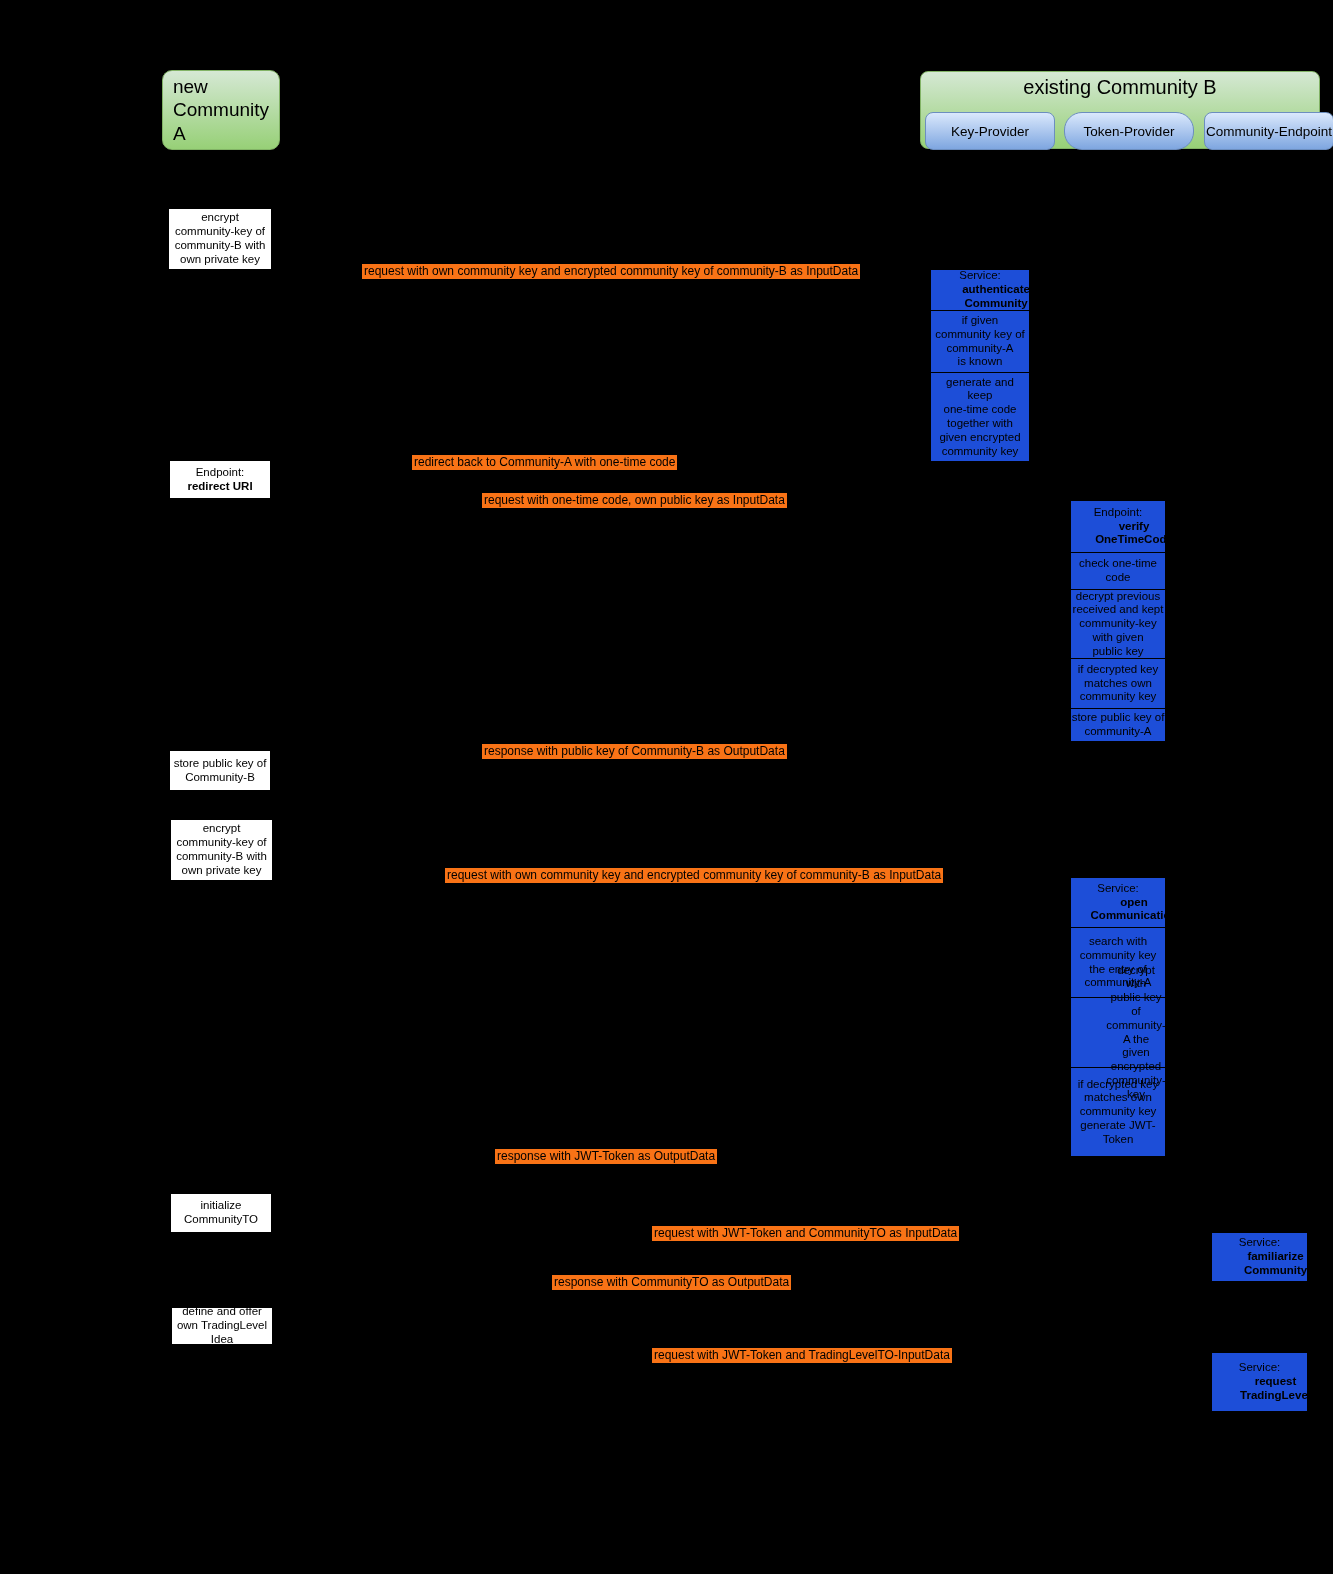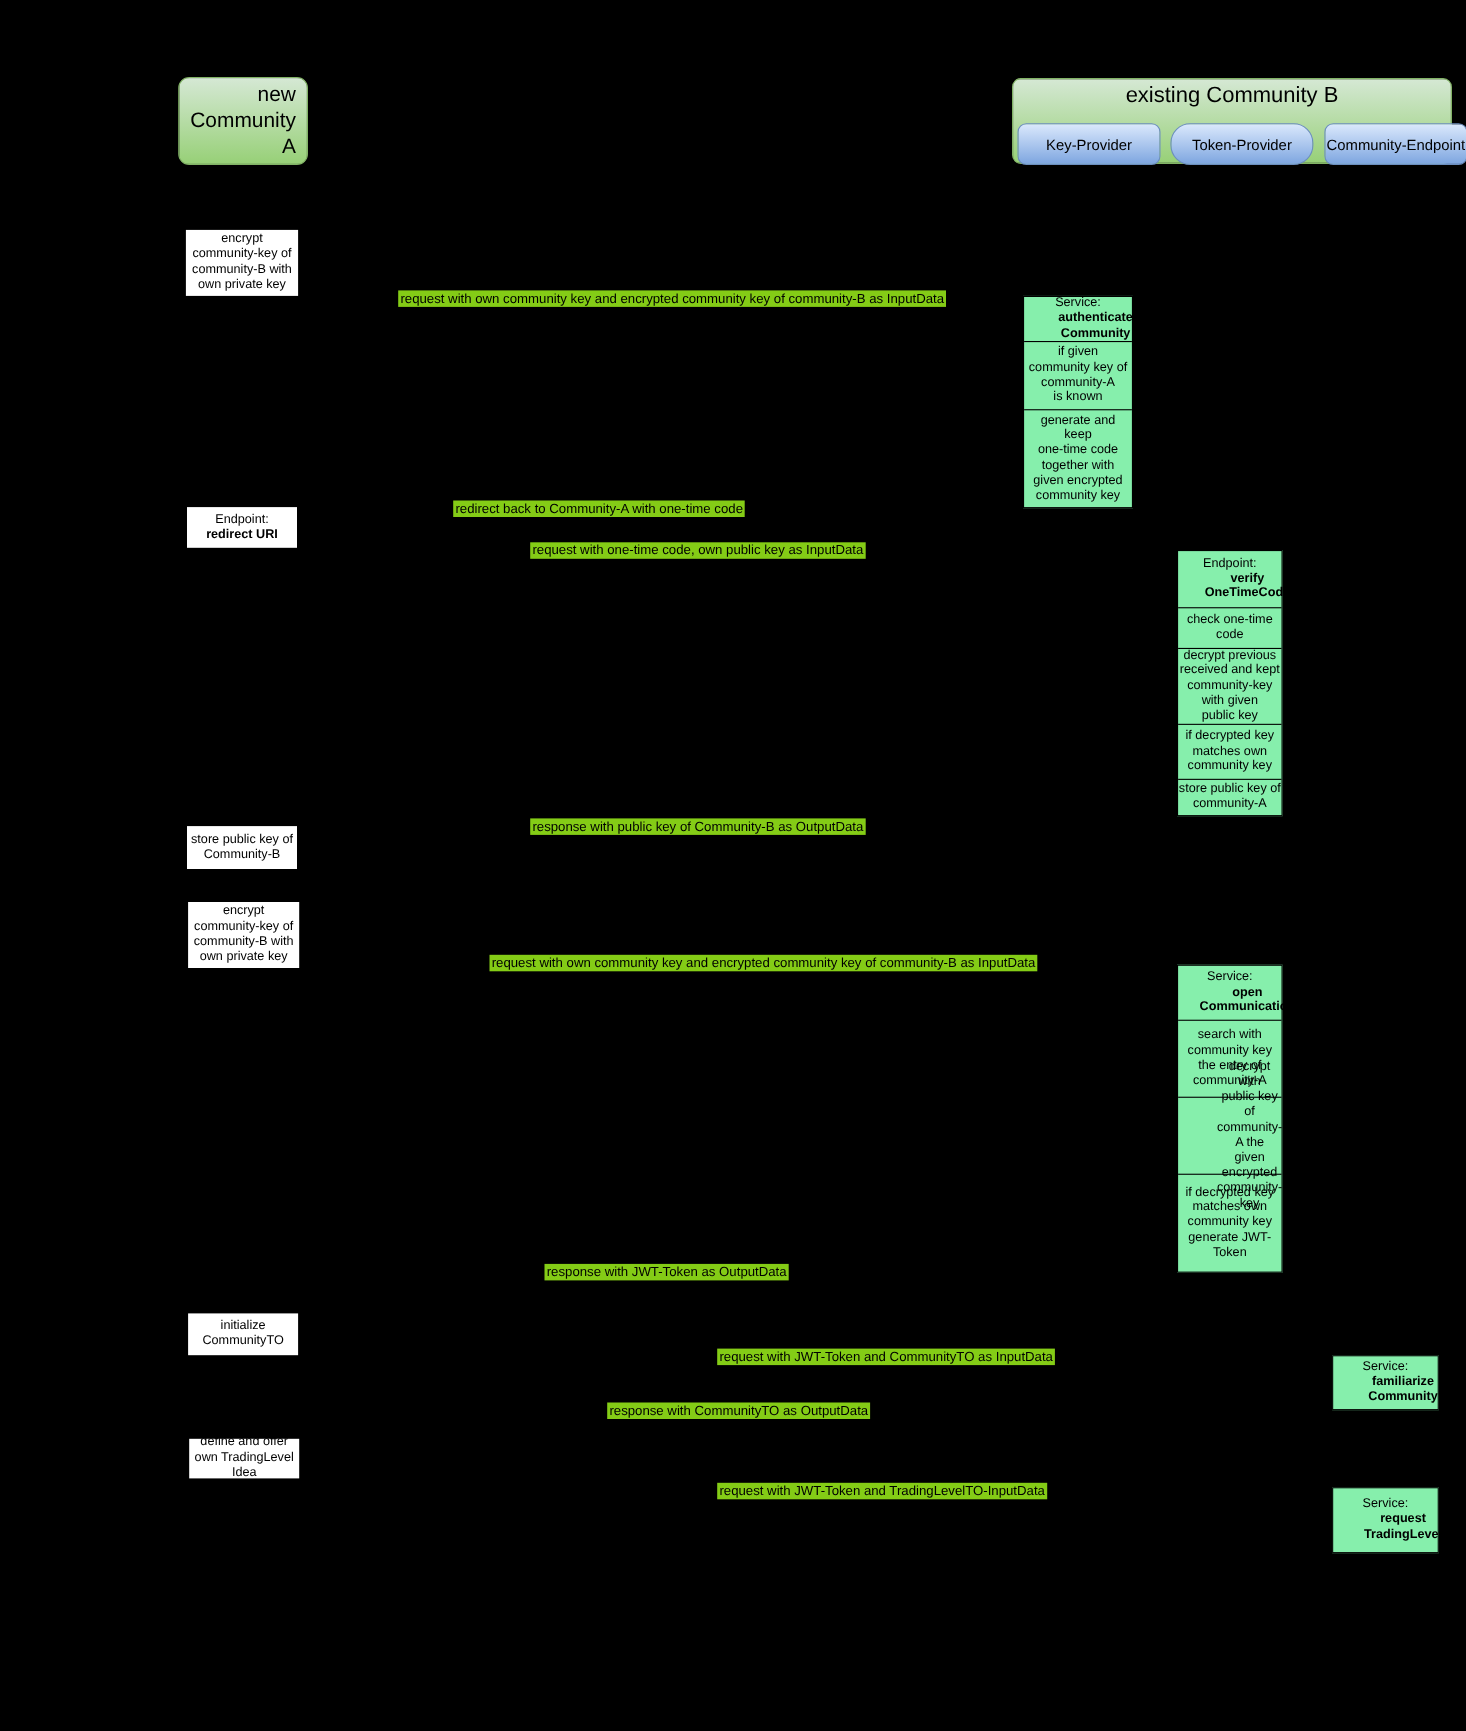--- a/index.html
+++ b/index.html
@@ -8,21 +8,21 @@
     font-family:"Liberation Sans",sans-serif;color:#000;overflow:hidden;
   }
   
   .participant-green{
     position:absolute;background:linear-gradient(#d5e8d4,#97d077);
     border:1px solid #82b366;box-sizing:border-box;
   }
   .pa{
     left:162px;top:70px;width:118px;height:80px;border-radius:10px;
     display:flex;align-items:center;justify-content:center;
-    font-size:19px;text-align:right;
+    font-size:19px;text-align:left;
   }
   .pa span{white-space:pre-line;line-height:1.22;}
   .pb{left:920px;top:71px;width:400px;height:78px;border-radius:8px;}
   .pb-title{
     position:absolute;left:0;top:4px;width:100%;text-align:center;
     font-size:20px;
   }
   .lane{
     position:absolute;top:40px;width:130px;height:38px;border-radius:8px;
     background:linear-gradient(#dae8fc,#7ea6e0);border:1px solid #6c8ebf;
@@ -32,32 +32,32 @@
   .lane-1{left:4px;} .lane-2{left:143px;border-radius:18px;} .lane-3{left:283px;}
   
   .note{
     position:absolute;background:#fff;box-sizing:border-box;
     display:flex;align-items:center;justify-content:center;
     text-align:center;font-size:11.5px;
   }
   .note span{white-space:pre-line;line-height:1.2;}
   .note b{font-weight:bold;}
   
-  .stack{position:absolute;background:#86efac;box-sizing:border-box;border:1px solid #000;}
+  .stack{position:absolute;background:#1d4ed8;box-sizing:border-box;border:1px solid #000;}
   .seg{
     box-sizing:border-box;border-bottom:1px solid #000;
     display:flex;flex-direction:column;align-items:center;justify-content:center;
     text-align:center;font-size:11.5px;padding:1px 0;
   }
   .seg:last-child{border-bottom:none;}
   .seg span{white-space:pre-line;line-height:1.2;}
   .seg .nm{font-weight:bold;margin-left:32px;}
   
   .msg{
-    position:absolute;background:#84cc16;color:#000;font-size:12px;
+    position:absolute;background:#f97316;color:#000;font-size:12px;
     line-height:1.25;padding:0 2px;white-space:nowrap;
   }
 </style>
 </head>
 <body>
 
 <div class="canvas">
 
   <div class="participant-green pa">
     <span>new

